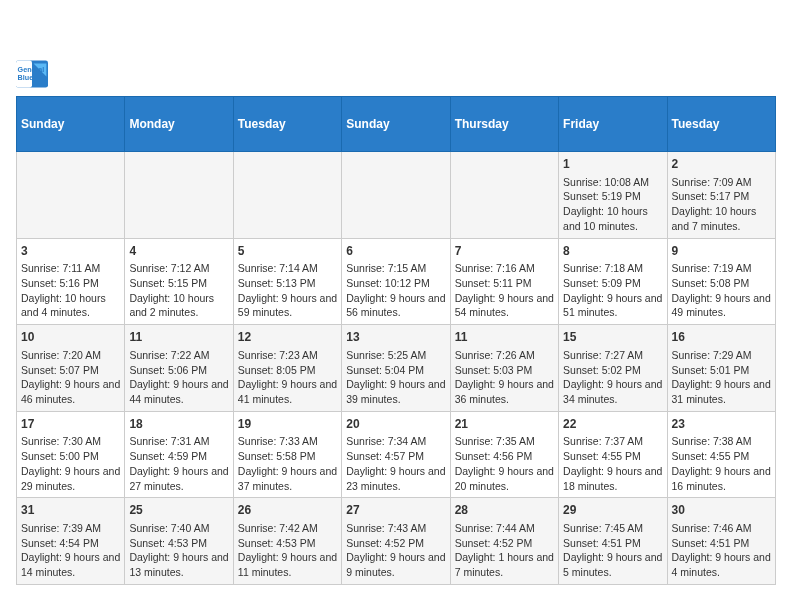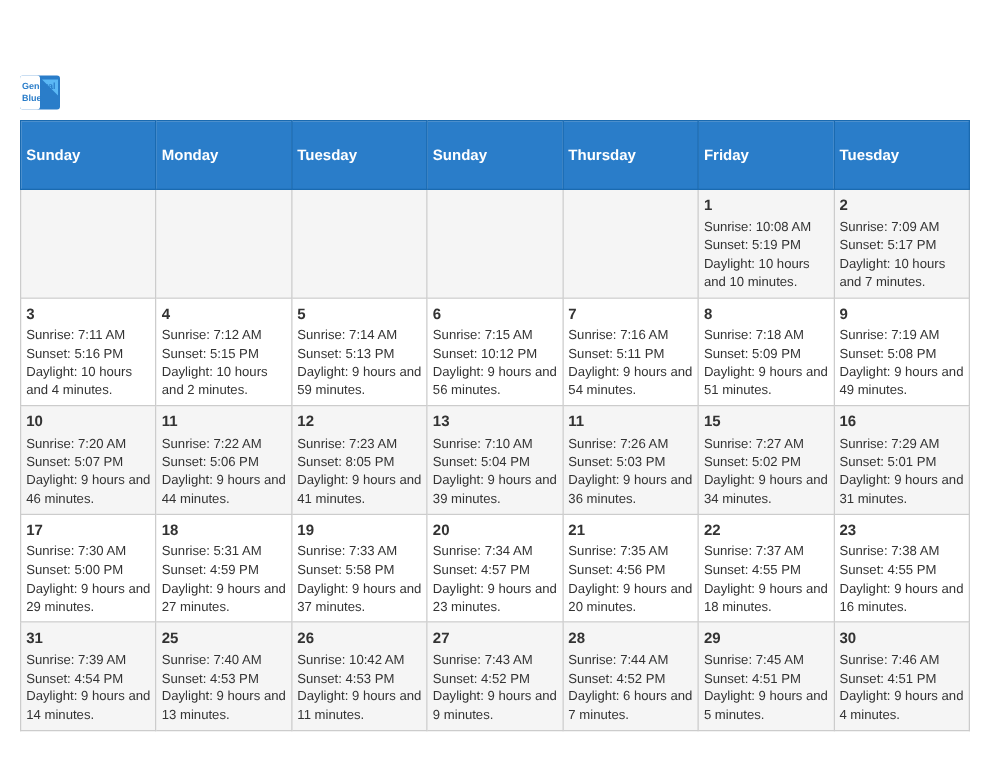--- a/index.html
+++ b/index.html
@@ -193,21 +193,21 @@
           <div>Daylight: 9 hours and 44 minutes.</div>
         </td>
         <td>
           <span class="day-num">12</span>
           <div>Sunrise: 7:23 AM</div>
           <div>Sunset: 8:05 PM</div>
           <div>Daylight: 9 hours and 41 minutes.</div>
         </td>
         <td>
           <span class="day-num">13</span>
-          <div>Sunrise: 7:10 AM</div>
+          <div>Sunrise: 5:25 AM</div>
           <div>Sunset: 5:04 PM</div>
           <div>Daylight: 9 hours and 39 minutes.</div>
         </td>
         <td>
           <span class="day-num">11</span>
           <div>Sunrise: 7:26 AM</div>
           <div>Sunset: 5:03 PM</div>
           <div>Daylight: 9 hours and 36 minutes.</div>
         </td>
         <td>
@@ -225,21 +225,21 @@
       </tr>
       <tr>
         <td>
           <span class="day-num">17</span>
           <div>Sunrise: 7:30 AM</div>
           <div>Sunset: 5:00 PM</div>
           <div>Daylight: 9 hours and 29 minutes.</div>
         </td>
         <td>
           <span class="day-num">18</span>
-          <div>Sunrise: 5:31 AM</div>
+          <div>Sunrise: 7:31 AM</div>
           <div>Sunset: 4:59 PM</div>
           <div>Daylight: 9 hours and 27 minutes.</div>
         </td>
         <td>
           <span class="day-num">19</span>
           <div>Sunrise: 7:33 AM</div>
           <div>Sunset: 5:58 PM</div>
           <div>Daylight: 9 hours and 37 minutes.</div>
         </td>
         <td>
@@ -275,35 +275,35 @@
           <div>Daylight: 9 hours and 14 minutes.</div>
         </td>
         <td>
           <span class="day-num">25</span>
           <div>Sunrise: 7:40 AM</div>
           <div>Sunset: 4:53 PM</div>
           <div>Daylight: 9 hours and 13 minutes.</div>
         </td>
         <td>
           <span class="day-num">26</span>
-          <div>Sunrise: 10:42 AM</div>
+          <div>Sunrise: 7:42 AM</div>
           <div>Sunset: 4:53 PM</div>
           <div>Daylight: 9 hours and 11 minutes.</div>
         </td>
         <td>
           <span class="day-num">27</span>
           <div>Sunrise: 7:43 AM</div>
           <div>Sunset: 4:52 PM</div>
           <div>Daylight: 9 hours and 9 minutes.</div>
         </td>
         <td>
           <span class="day-num">28</span>
           <div>Sunrise: 7:44 AM</div>
           <div>Sunset: 4:52 PM</div>
-          <div>Daylight: 6 hours and 7 minutes.</div>
+          <div>Daylight: 1 hours and 7 minutes.</div>
         </td>
         <td>
           <span class="day-num">29</span>
           <div>Sunrise: 7:45 AM</div>
           <div>Sunset: 4:51 PM</div>
           <div>Daylight: 9 hours and 5 minutes.</div>
         </td>
         <td>
           <span class="day-num">30</span>
           <div>Sunrise: 7:46 AM</div>

